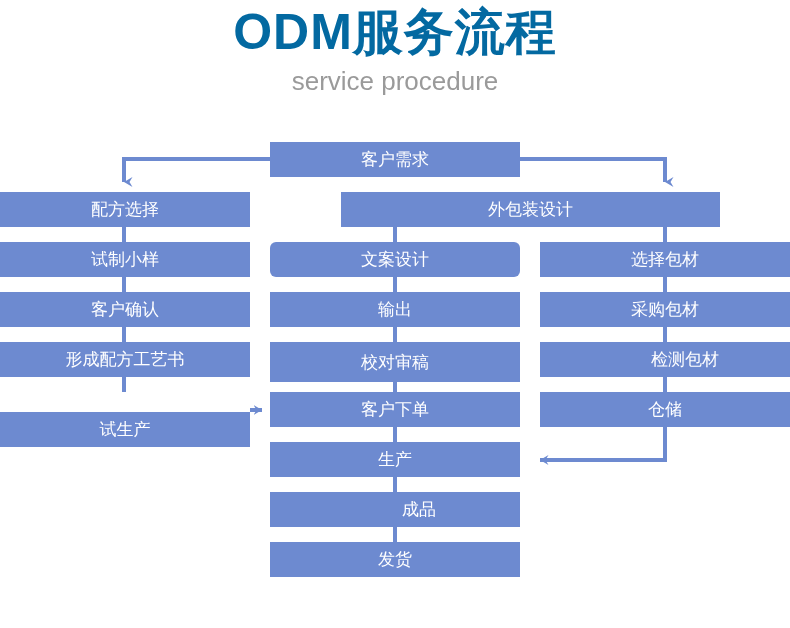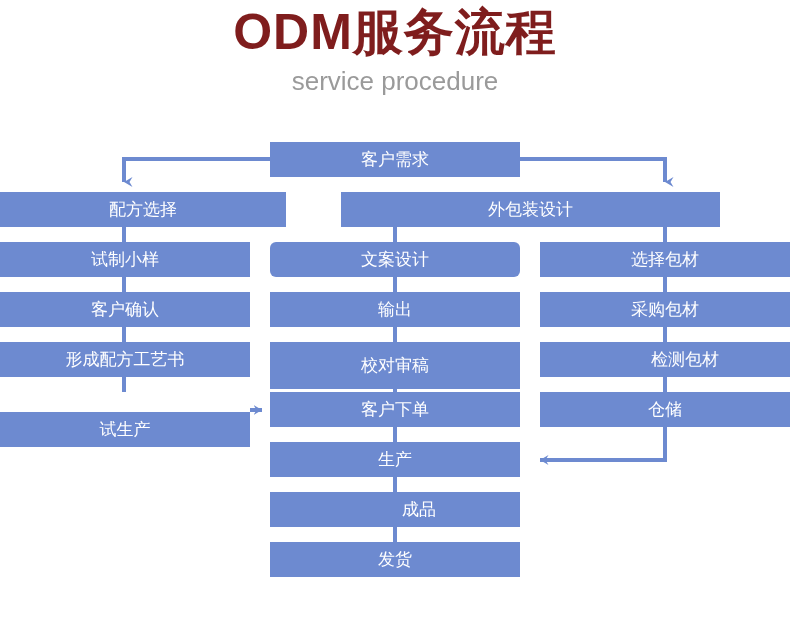--- a/index.html
+++ b/index.html
@@ -28,21 +28,21 @@
     width: 790px;
     text-align: center;
   }
   .title {
     margin: 0;
     padding-top: 4px;
     font-size: 50px;
     line-height: 56px;
     font-weight: 700;
     letter-spacing: 1px;
-    color: #7f1d1d;
+    color: #0369a1;
     white-space: nowrap;
   }
   .subtitle {
     margin: 0;
     padding-top: 6px;
     font-size: 26px;
     line-height: 30px;
     font-weight: 400;
     color: #9a9a9a;
     white-space: nowrap;
@@ -132,21 +132,21 @@
         <path d="M665,377 L665,392"></path>
 
         <path d="M665,427 L665,460 L540,460" marker-end="url(#ah-left)"></path>
       </g>
     </svg>
 
     <div class="node" style="left:270px; top:142px; width:250px; height:35px;">
       <span>客户需求</span>
     </div>
 
-    <div class="node" style="left:0px; top:192px; width:286px; height:35px;">
+    <div class="node" style="left:0px; top:192px; width:250px; height:35px;">
       <span>配方选择</span>
     </div>
     <div class="node" style="left:0px; top:242px; width:250px; height:35px;">
       <span>试制小样</span>
     </div>
     <div class="node" style="left:0px; top:292px; width:250px; height:35px;">
       <span>客户确认</span>
     </div>
     <div class="node" style="left:0px; top:342px; width:250px; height:35px;">
       <span>形成配方工艺书</span>
@@ -158,21 +158,21 @@
     <div class="node" style="left:341px; top:192px; width:379px; height:35px;">
       <span>外包装设计</span>
     </div>
 
     <div class="node" style="left:270px; top:242px; width:250px; height:35px;border-radius:6px;">
       <span>文案设计</span>
     </div>
     <div class="node" style="left:270px; top:292px; width:250px; height:35px;">
       <span>输出</span>
     </div>
-    <div class="node" style="left:270px; top:342px; width:250px; height:47px;">
+    <div class="node" style="left:270px; top:342px; width:250px; height:40px;">
       <span>校对审稿</span>
     </div>
     <div class="node" style="left:270px; top:392px; width:250px; height:35px;">
       <span>客户下单</span>
     </div>
     <div class="node" style="left:270px; top:442px; width:250px; height:35px;">
       <span>生产</span>
     </div>
     <div class="node" style="left:270px; top:492px; width:250px; height:35px;padding-left:48px;">
       <span>成品</span>

